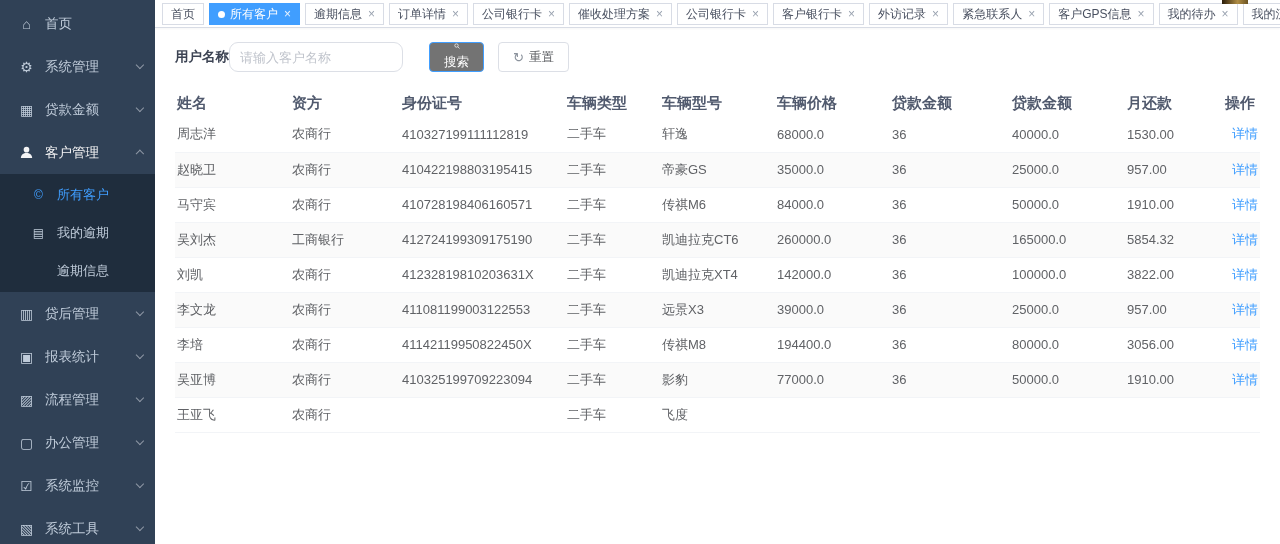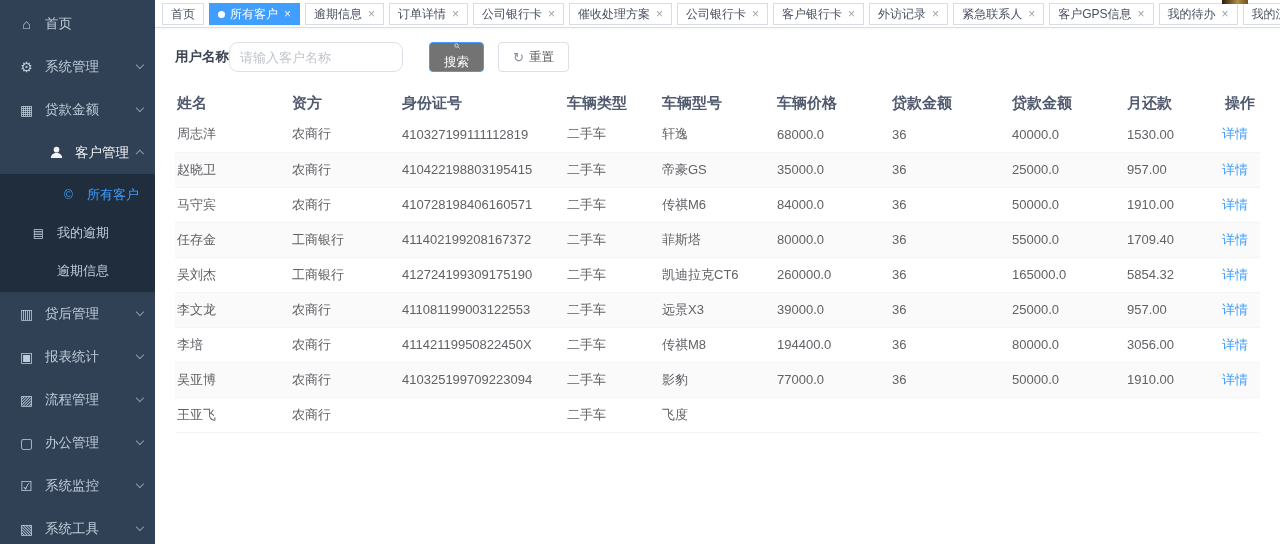--- a/index.html
+++ b/index.html
@@ -3,21 +3,21 @@
 <meta charset="utf-8">
 <style>
   html,body{margin:0;padding:0;}
   body{width:1280px;height:544px;overflow:hidden;background:#fff;
        font-family:"Liberation Sans","DejaVu Sans",sans-serif;}
   .app{position:relative;width:1280px;height:544px;display:flex;}
 
   
   .sidebar{width:155px;min-width:155px;height:100%;background:#304156;padding-top:2px;box-sizing:border-box;}
   .menu-item{display:flex;align-items:center;height:43px;padding:0 12px 0 18px;color:#bfcbd9;font-size:13.5px;cursor:pointer;box-sizing:border-box;}
-  .menu-item.active{color:#f4f4f5;margin-left:30px;}
+  .menu-item.active{color:#f4f4f5;}
   .mi-icon{width:17px;margin-right:10px;font-size:14px;text-align:center;color:inherit;flex:0 0 17px;display:inline-flex;align-items:center;justify-content:center;}
   .mi-label{white-space:nowrap;overflow:hidden;}
   .arrow{margin-left:auto;border:solid #8d97a5;border-width:0 1.5px 1.5px 0;padding:2.4px;display:inline-block;}
   .arrow.down{transform:rotate(45deg);margin-top:-3px;}
   .arrow.up{transform:rotate(-135deg);margin-top:3px;}
   .submenu{background:#1f2d3d;padding:2px 0;}
   .submenu .menu-item{height:38px;padding-left:30px;font-size:13px;}
   .submenu .menu-item.active{color:#409eff;}
   .submenu .mi-icon{font-size:12px;}
 
@@ -43,21 +43,21 @@
   .btn-primary{margin-left:26px;background:#737373;border:1px solid #409eff;color:#fff;flex-direction:column;}
   .btn-plain{margin-left:14px;background:#fff;border:1px solid #dcdfe6;color:#606266;}
   .reset-glyph{font-size:13px;color:#8c939d;line-height:1;}
 
   
   table{width:100%;border-collapse:collapse;table-layout:fixed;}
   thead th{height:28px;font-size:15px;font-weight:bold;color:#515a6e;text-align:left;padding:0 2px;white-space:nowrap;}
   thead th:last-child{text-align:center;}
   tbody td{height:35px;font-size:13px;color:#606266;padding:0 2px;border-bottom:1px solid #f2f4f7;white-space:nowrap;overflow:hidden;box-sizing:border-box;}
   tbody tr:nth-child(even){background:#fafafa;}
-  td.action-cell{}
+  td.action-cell{text-align:right;}
   .detail-link{color:#409eff;cursor:pointer;text-decoration:none;}
 </style>
 </head>
 <body>
 
 <div class="app">
   <aside class="sidebar">
     <nav id="sidebar-nav">
         <div class="menu-item">
     <span class="mi-icon">⌂</span>
@@ -265,44 +265,44 @@
               <td>410728198406160571</td>
               <td>二手车</td>
               <td>传祺M6</td>
               <td>84000.0</td>
               <td>36</td>
               <td>50000.0</td>
               <td>1910.00</td>
               <td class="action-cell"><a class="detail-link">详情</a></td>
             </tr>
             <tr>
-              <td>任存金</td>
-              <td>工商银行</td>
-              <td>411402199208167372</td>
-              <td>二手车</td>
-              <td>菲斯塔</td>
-              <td>80000.0</td>
-              <td>36</td>
-              <td>55000.0</td>
-              <td>1709.40</td>
-              <td class="action-cell"><a class="detail-link">详情</a></td>
-            </tr>
-            <tr>
               <td>吴刘杰</td>
               <td>工商银行</td>
               <td>412724199309175190</td>
               <td>二手车</td>
               <td>凯迪拉克CT6</td>
               <td>260000.0</td>
               <td>36</td>
               <td>165000.0</td>
               <td>5854.32</td>
               <td class="action-cell"><a class="detail-link">详情</a></td>
             </tr>
             <tr>
+              <td>刘凯</td>
+              <td>农商行</td>
+              <td>41232819810203631X</td>
+              <td>二手车</td>
+              <td>凯迪拉克XT4</td>
+              <td>142000.0</td>
+              <td>36</td>
+              <td>100000.0</td>
+              <td>3822.00</td>
+              <td class="action-cell"><a class="detail-link">详情</a></td>
+            </tr>
+            <tr>
               <td>李文龙</td>
               <td>农商行</td>
               <td>411081199003122553</td>
               <td>二手车</td>
               <td>远景X3</td>
               <td>39000.0</td>
               <td>36</td>
               <td>25000.0</td>
               <td>957.00</td>
               <td class="action-cell"><a class="detail-link">详情</a></td>

